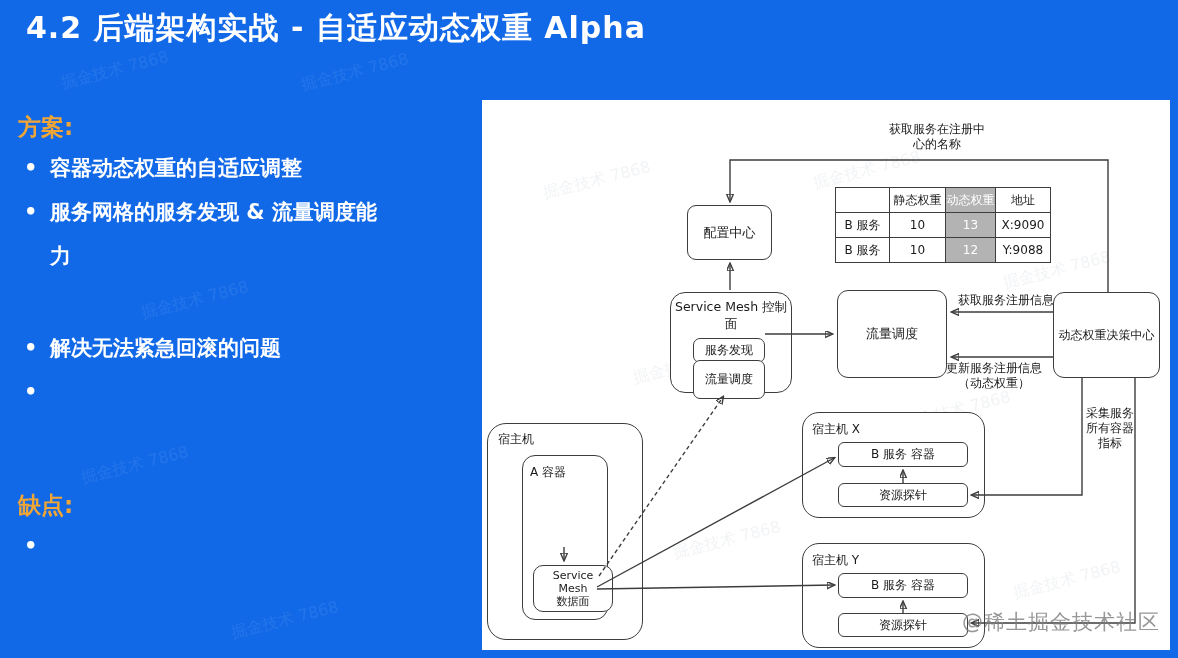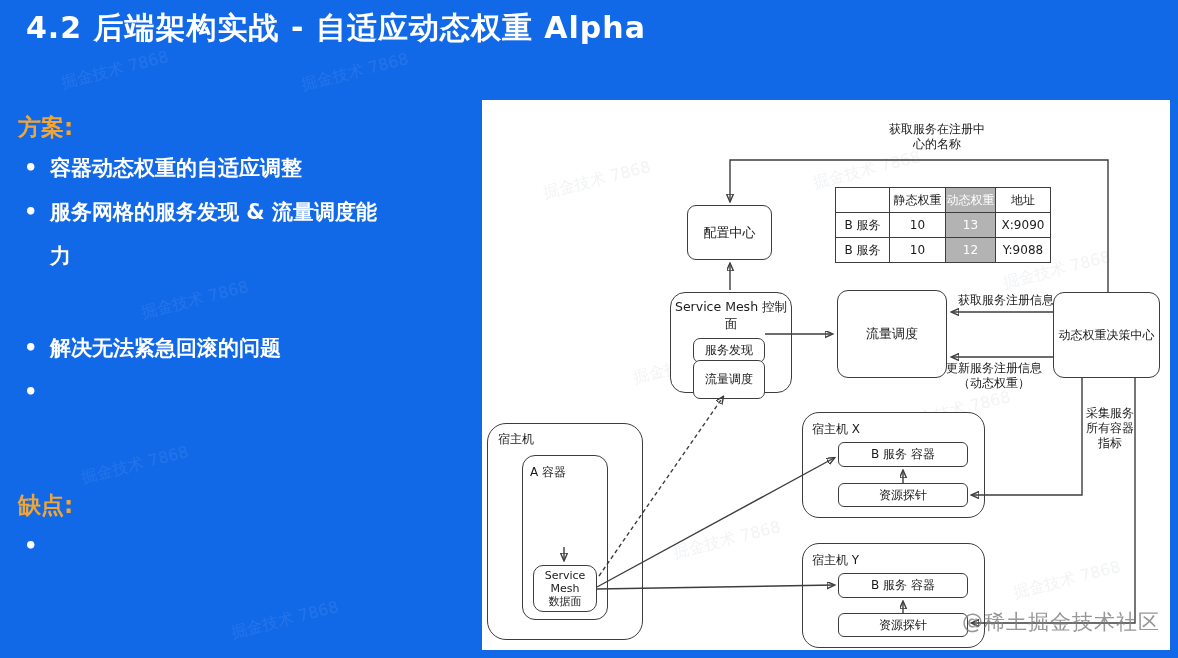--- a/index.html
+++ b/index.html
@@ -40,21 +40,21 @@
   .mesh-ctl-title { position:absolute; top:6px; left:0; right:0; text-align:center; font-size:12.5px; }
   .svc-disc  { left:211px; top:238px; width:72px; height:25px; border-radius:7px; font-size:12px; }
   .traffic   { left:211px; top:260px; width:72px; height:39px; border-radius:7px; font-size:12px; }
   .registry  { left:355px; top:190px; width:110px; height:88px; border-radius:11px; font-size:13px; }
   .decision  { left:571px; top:192px; width:107px; height:86px; border-radius:11px; font-size:12px; padding:4px; }
   .host      { left:5px;   top:323px; width:156px; height:217px; border-radius:19px; }
   .host-lbl  { left:16px;  top:331px; font-size:12px; }
   .a-cont    { left:40px;  top:355px; width:86px; height:165px; border-radius:13px; }
   .a-cont-lbl{ left:48px;  top:364px; font-size:12px; }
   .process   { left:50px;  top:390px; width:65px; height:57px; border-radius:10px; font-size:12px; }
-  .dataplane { left:51px;  top:465px; width:64px; height:47px; border-radius:10px; font-size:11px; line-height:13px; }
+  .dataplane { left:51px;  top:465px; width:80px; height:47px; border-radius:10px; font-size:11px; line-height:13px; }
   .hostx     { left:320px; top:312px; width:183px; height:106px; border-radius:17px; }
   .hostx-lbl { left:330px; top:321px; font-size:12px; }
   .x-svc     { left:356px; top:342px; width:130px; height:25px; border-radius:6px; font-size:12px; }
   .x-probe   { left:356px; top:383px; width:130px; height:24px; border-radius:6px; font-size:12px; }
   .hosty     { left:320px; top:443px; width:183px; height:105px; border-radius:17px; }
   .hosty-lbl { left:330px; top:452px; font-size:12px; }
   .y-svc     { left:356px; top:473px; width:130px; height:25px; border-radius:6px; font-size:12px; }
   .y-probe   { left:356px; top:513px; width:130px; height:24px; border-radius:6px; font-size:12px; }
 
   

